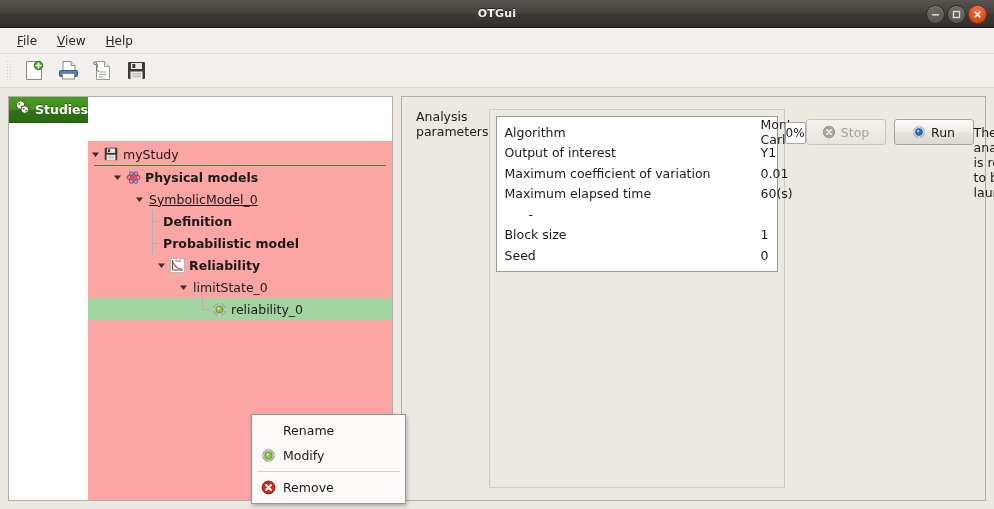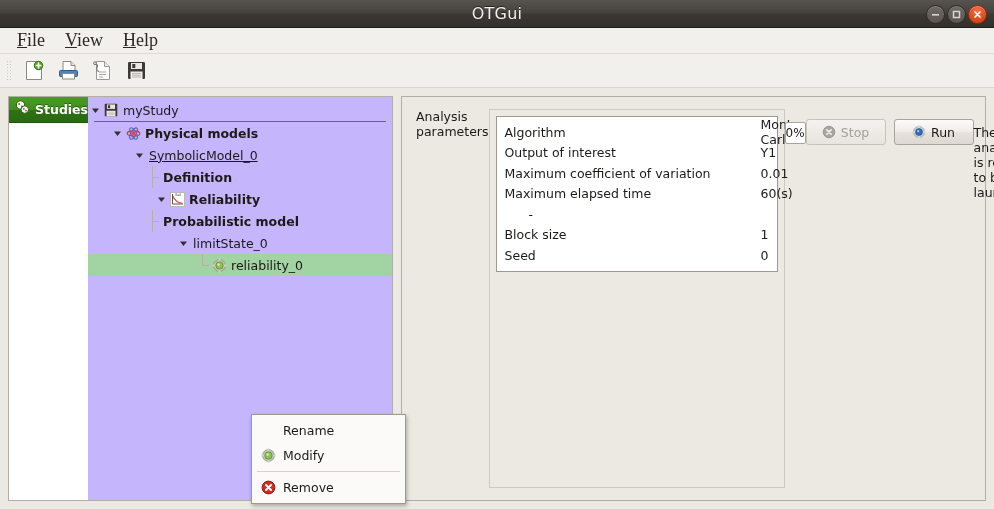--- a/index.html
+++ b/index.html
@@ -18,21 +18,21 @@
 
   
   .titlebar {
     height: 28px; flex: 0 0 28px;
     background: linear-gradient(to bottom, #57534e 0%, #45413d 48%, #3c3834 52%, #332f2c 100%);
     position: relative;
     display: flex; align-items: center; justify-content: center;
     border-bottom: 1px solid #1e1b19;
   }
   .titlebar-title {
-    color: #f2f0ee; font-size: 16px; font-weight: normal;
+    color: #f2f0ee; font-size: 11px; font-weight: bold;
     letter-spacing: .2px;
     text-shadow: 0 -1px 0 rgba(0,0,0,.55);
   }
   .wincontrols {
     position: absolute; right: 7px; top: 0; height: 28px;
     display: flex; align-items: center; gap: 2px;
   }
   .winbtn {
     width: 19px; height: 19px; border-radius: 50%;
     display: flex; align-items: center; justify-content: center;
@@ -52,25 +52,24 @@
 
   
   .menubar {
     height: 26px; flex: 0 0 26px;
     background: #f2f0ed;
     display: flex; align-items: center;
     padding-left: 8px; gap: 2px;
     border-bottom: 1px solid #dedad4;
   }
   .menuitem {
-    font-size: 18px; color: #2a2724;
+    font-size: 12px; color: #2a2724;
     padding: 3px 9px;
     cursor: default;
     white-space: nowrap;
-    font-family: Liberation Serif, serif;
   }
   .menuitem u { text-decoration: underline; }
 
   
   .toolbar {
     height: 34px; flex: 0 0 34px;
     background: #f2f0ed;
     display: flex; align-items: center;
     padding-left: 6px; gap: 4px;
     border-bottom: 1px solid #d9d5cf;
@@ -114,26 +113,27 @@
     display: flex; align-items: center;
     padding-left: 6px; gap: 5px;
     border-bottom: 1px solid #1e5a0c;
   }
   .studies-header .label {
     color: #ffffff; font-size: 12.5px; font-weight: bold;
     text-shadow: 0 -1px 0 rgba(0,0,0,.35);
   }
   .tree {
     flex: 1 1 auto;
-    background: #c4b5fd;
+    background: #fca5a5;
     padding-top: 2px;
     font-size: 12.5px;
     color: #1c1a18;
     position: relative;
     overflow: hidden;
+    margin-top: 44px;
   }
   .trow {
     height: 22px;
     display: flex; align-items: center;
     white-space: nowrap;
     position: relative;
     cursor: default;
   }
   .trow.selected { background: #a2d3a2; }
   .trow .arrow {
@@ -434,41 +434,41 @@
           <span class="tlabel underline">SymbolicModel_0</span>
         </div>
 
         <div class="trow">
           <span class="indent" style="width:58px"></span>
           <span class="branch tee"></span>
           <span class="tlabel bold">Definition</span>
         </div>
 
         <div class="trow">
+          <span class="indent" style="width:58px"></span>
+          <span class="branch tee"></span>
+          <span class="tlabel bold">Probabilistic model</span>
+        </div>
+
+        <div class="trow">
           <span class="indent" style="width:66px"></span>
           <span class="arrow">
             <svg width="9" height="9" viewBox="0 0 9 9">
                 <path d="M1 2.5 L8 2.5 L4.5 7 Z" fill="#33302c"></path>
               </svg>
           </span>
           <span class="tico">
             <svg width="15" height="15" viewBox="0 0 15 15">
               <rect x="0.5" y="0.5" width="14" height="14" fill="#ffffff" stroke="#b5b0a9" stroke-width=".8"></rect>
               <path d="M2.5 2 L2.5 12 L13 12" stroke="#55504a" stroke-width="1" fill="none"></path>
               <path d="M3 4 Q5 10.5 12.5 11.2" stroke="#d04a3e" stroke-width="1.1" fill="none"></path>
               <text x="5" y="3.6" font-size="3.2" fill="#3a3630" font-family="sans-serif">G=0</text>
             </svg>
           </span>
           <span class="tlabel bold">Reliability</span>
-        </div>
-
-        <div class="trow">
-          <span class="indent" style="width:58px"></span>
-          <span class="branch tee"></span>
-          <span class="tlabel bold">Probabilistic model</span>
         </div>
 
         <div class="trow">
           <span class="indent" style="width:88px"></span>
           <span class="arrow">
             <svg width="9" height="9" viewBox="0 0 9 9">
                 <path d="M1 2.5 L8 2.5 L4.5 7 Z" fill="#33302c"></path>
               </svg>
           </span>
           <span class="tlabel">limitState_0</span>

